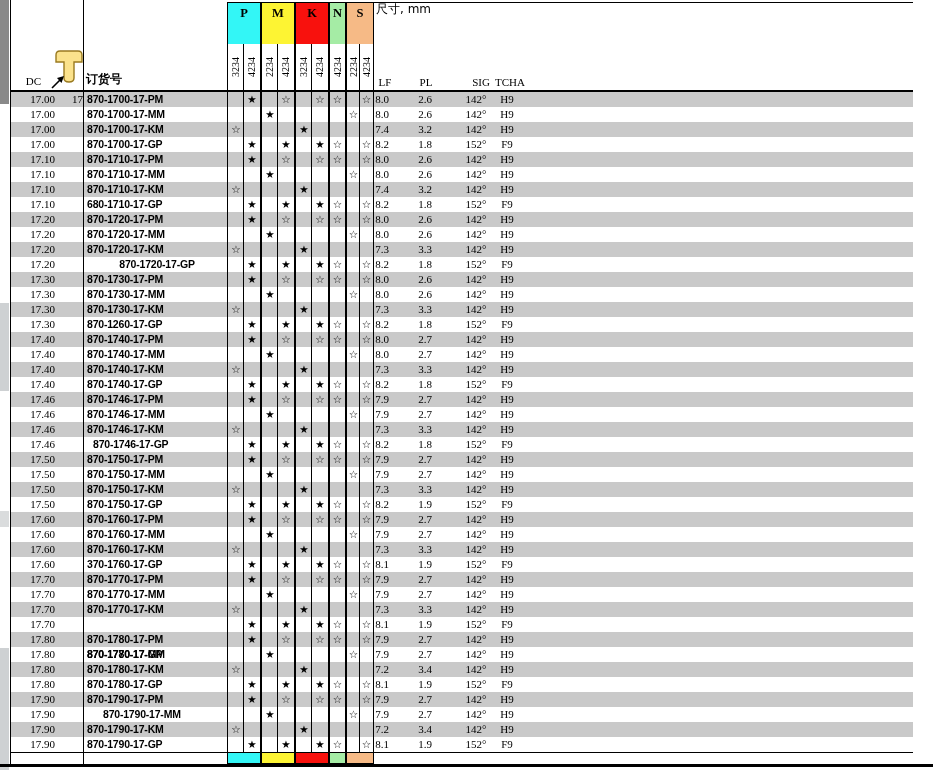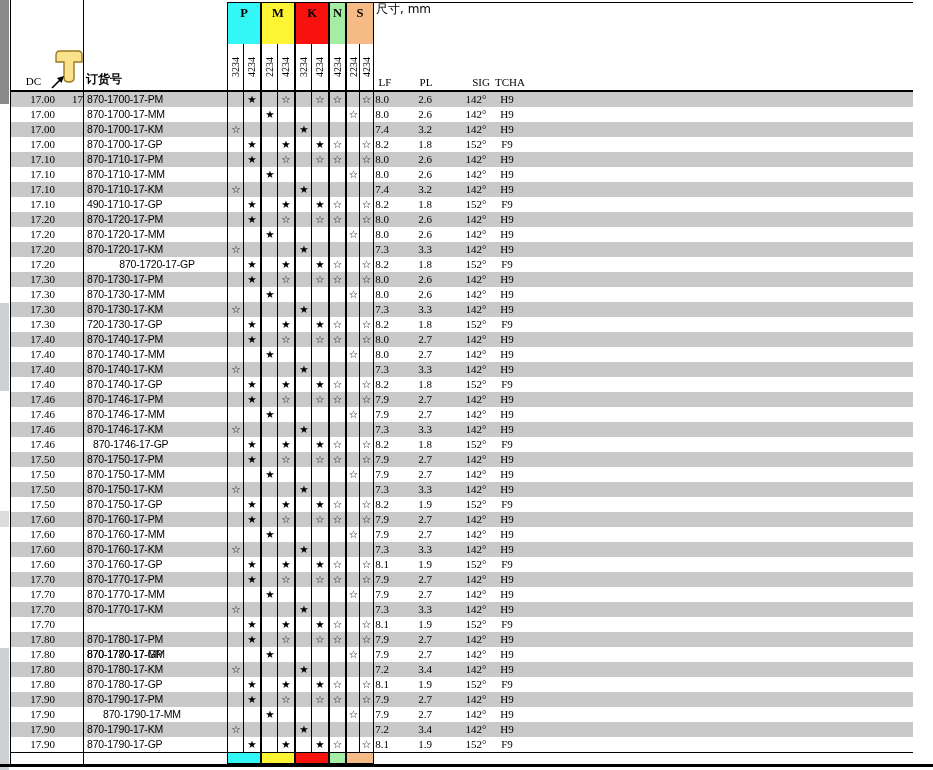--- a/index.html
+++ b/index.html
@@ -4,21 +4,21 @@
 <style>
   html,body{margin:0;padding:0;background:#fff;}
   .page{position:relative;width:933px;height:770px;background:#ffffff;overflow:hidden;
         font-family:"Liberation Serif",serif;color:#000;}
   .strip{position:absolute;left:0;width:9px;}
   #table{position:absolute;left:10px;top:0;width:903px;height:767px;}
   .cell{position:absolute;height:15px;line-height:15px;font-family:"Liberation Serif",serif;
         font-size:11px;color:#000;z-index:4;white-space:nowrap;}
   .num{text-align:right;}
   .ctr{text-align:center;}
-  .order{font-family:"Liberation Sans",sans-serif;font-weight:normal;font-size:10.5px;
+  .order{font-family:"Liberation Sans",sans-serif;font-weight:bold;font-size:10.5px;
          letter-spacing:-0.2px;text-align:left;}
   .star{font-family:"DejaVu Sans",sans-serif;font-size:10.5px;text-align:center;}
   .hlabel{position:absolute;font-family:"Liberation Serif",serif;font-size:11px;z-index:4;
           height:14px;line-height:14px;white-space:nowrap;}
   #dim-label{left:366px;top:2px;font-size:12px;font-family:"DejaVu Sans",sans-serif;}
   #dc-label{left:0px;top:74px;width:47px;text-align:center;}
   #order-label{left:76px;top:72px;font-family:"DejaVu Sans",sans-serif;font-weight:bold;font-size:12px;}
   #lf-label{left:355px;top:75px;width:40px;text-align:center;}
   #pl-label{left:396px;top:75px;width:40px;text-align:center;}
   #sig-label{left:451px;top:75px;width:40px;text-align:center;}
@@ -191,21 +191,21 @@
       <div class="cell ctr" style="left: 477px; top: 167px; width: 40px;">H9</div>
       <div class="cell num" style="left: 0px; top: 182px; width: 45px;">17.10</div>
       <div class="cell order" style="left: 77px; top: 182px; width: 140px;">870-1710-17-KM</div>
       <div class="cell star" style="left: 218px; top: 182px; width: 16px;">☆</div>
       <div class="cell star" style="left: 286px; top: 182px; width: 16px;">★</div>
       <div class="cell ctr" style="left: 352px; top: 182px; width: 40px;">7.4</div>
       <div class="cell ctr" style="left: 395px; top: 182px; width: 40px;">3.2</div>
       <div class="cell ctr" style="left: 446px; top: 182px; width: 40px;">142°</div>
       <div class="cell ctr" style="left: 477px; top: 182px; width: 40px;">H9</div>
       <div class="cell num" style="left: 0px; top: 197px; width: 45px;">17.10</div>
-      <div class="cell order" style="left: 77px; top: 197px; width: 140px;">490-1710-17-GP</div>
+      <div class="cell order" style="left: 77px; top: 197px; width: 140px;">680-1710-17-GP</div>
       <div class="cell star" style="left: 234px; top: 197px; width: 16px;">★</div>
       <div class="cell star" style="left: 268px; top: 197px; width: 16px;">★</div>
       <div class="cell star" style="left: 302px; top: 197px; width: 16px;">★</div>
       <div class="cell star" style="left: 320px; top: 197px; width: 15px;">☆</div>
       <div class="cell star" style="left: 350px; top: 197px; width: 13px;">☆</div>
       <div class="cell ctr" style="left: 352px; top: 197px; width: 40px;">8.2</div>
       <div class="cell ctr" style="left: 395px; top: 197px; width: 40px;">1.8</div>
       <div class="cell ctr" style="left: 446px; top: 197px; width: 40px;">152°</div>
       <div class="cell ctr" style="left: 477px; top: 197px; width: 40px;">F9</div>
       <div class="cell num" style="left: 0px; top: 212px; width: 45px;">17.20</div>
@@ -267,21 +267,21 @@
       <div class="cell ctr" style="left: 477px; top: 287px; width: 40px;">H9</div>
       <div class="cell num" style="left: 0px; top: 302px; width: 45px;">17.30</div>
       <div class="cell order" style="left: 77px; top: 302px; width: 140px;">870-1730-17-KM</div>
       <div class="cell star" style="left: 218px; top: 302px; width: 16px;">☆</div>
       <div class="cell star" style="left: 286px; top: 302px; width: 16px;">★</div>
       <div class="cell ctr" style="left: 352px; top: 302px; width: 40px;">7.3</div>
       <div class="cell ctr" style="left: 395px; top: 302px; width: 40px;">3.3</div>
       <div class="cell ctr" style="left: 446px; top: 302px; width: 40px;">142°</div>
       <div class="cell ctr" style="left: 477px; top: 302px; width: 40px;">H9</div>
       <div class="cell num" style="left: 0px; top: 317px; width: 45px;">17.30</div>
-      <div class="cell order" style="left: 77px; top: 317px; width: 140px;">720-1730-17-GP</div>
+      <div class="cell order" style="left: 77px; top: 317px; width: 140px;">870-1260-17-GP</div>
       <div class="cell star" style="left: 234px; top: 317px; width: 16px;">★</div>
       <div class="cell star" style="left: 268px; top: 317px; width: 16px;">★</div>
       <div class="cell star" style="left: 302px; top: 317px; width: 16px;">★</div>
       <div class="cell star" style="left: 320px; top: 317px; width: 15px;">☆</div>
       <div class="cell star" style="left: 350px; top: 317px; width: 13px;">☆</div>
       <div class="cell ctr" style="left: 352px; top: 317px; width: 40px;">8.2</div>
       <div class="cell ctr" style="left: 395px; top: 317px; width: 40px;">1.8</div>
       <div class="cell ctr" style="left: 446px; top: 317px; width: 40px;">152°</div>
       <div class="cell ctr" style="left: 477px; top: 317px; width: 40px;">F9</div>
       <div class="cell num" style="left: 0px; top: 332px; width: 45px;">17.40</div>

